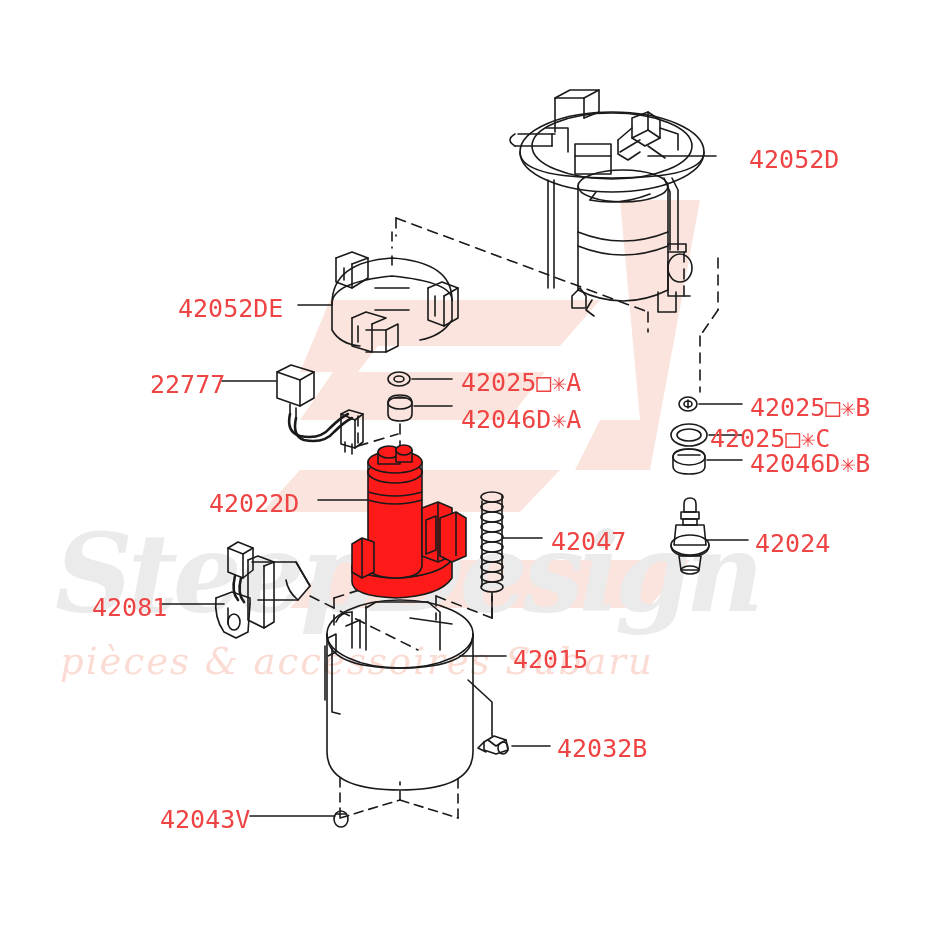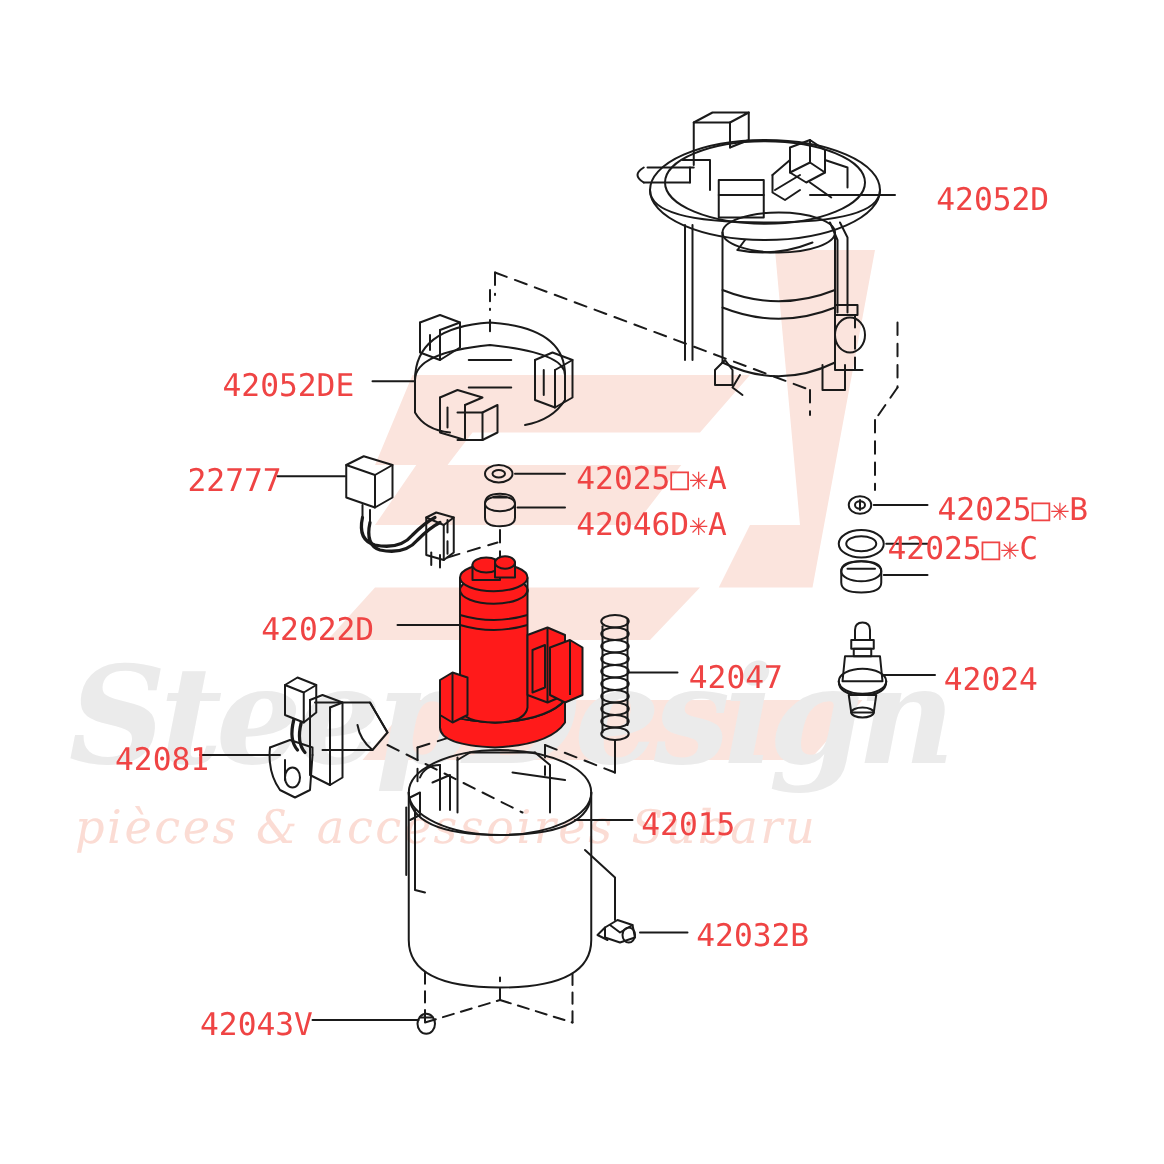--- a/index.html
+++ b/index.html
@@ -317,20 +317,21 @@
     </g>
   </svg>
 
   <div class="lbl" style="left:749px;top:145px;">42052D</div>
   <div class="lbl" style="left:178px;top:294px;">42052DE</div>
   <div class="lbl" style="left:150px;top:370px;">22777</div>
   <div class="lbl" style="left:461px;top:368px;">42025□✳A</div>
   <div class="lbl" style="left:461px;top:405px;">42046D✳A</div>
   <div class="lbl" style="left:750px;top:393px;">42025□✳B</div>
   <div class="lbl" style="left:710px;top:424px;">42025□✳C</div>
+  <div class="lbl" style="left:750px;top:449px;">42046D✳B</div>
   <div class="lbl" style="left:209px;top:489px;">42022D</div>
   <div class="lbl" style="left:551px;top:527px;">42047</div>
   <div class="lbl" style="left:755px;top:529px;">42024</div>
   <div class="lbl" style="left:92px;top:593px;">42081</div>
   <div class="lbl" style="left:513px;top:645px;">42015</div>
   <div class="lbl" style="left:557px;top:734px;">42032B</div>
   <div class="lbl" style="left:160px;top:805px;">42043V</div>
 
 </div>
 

